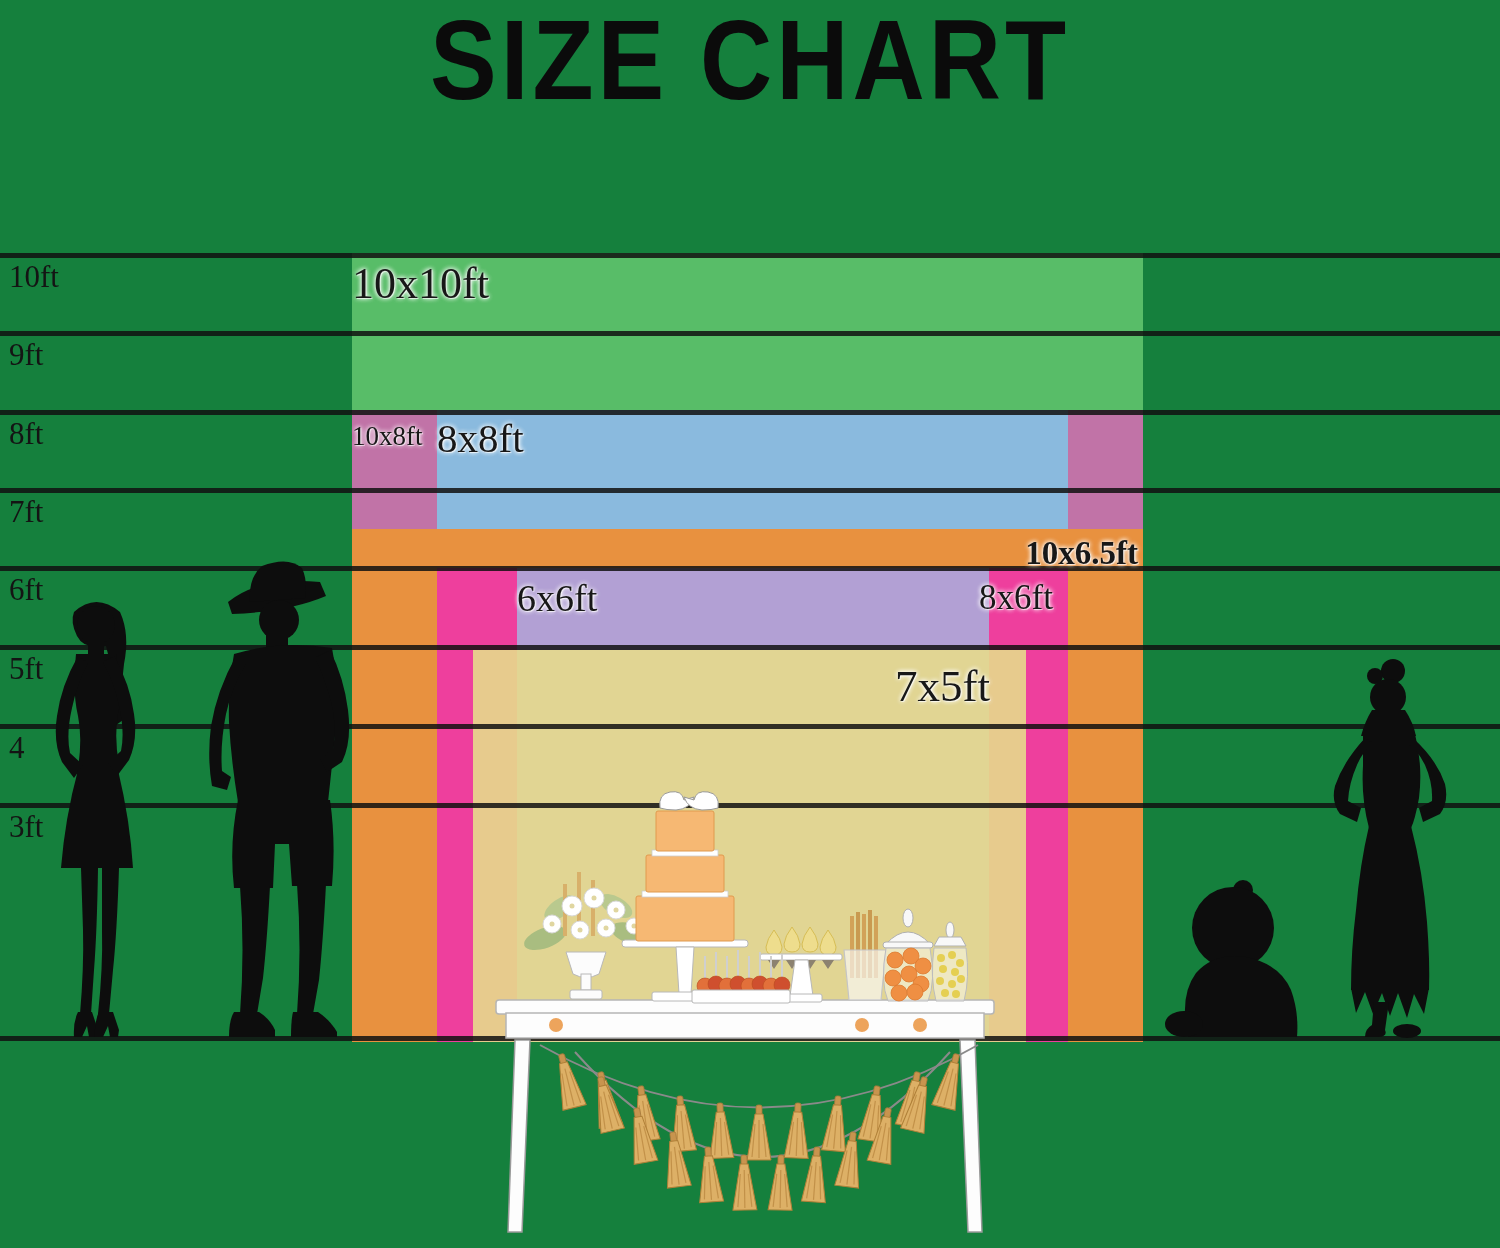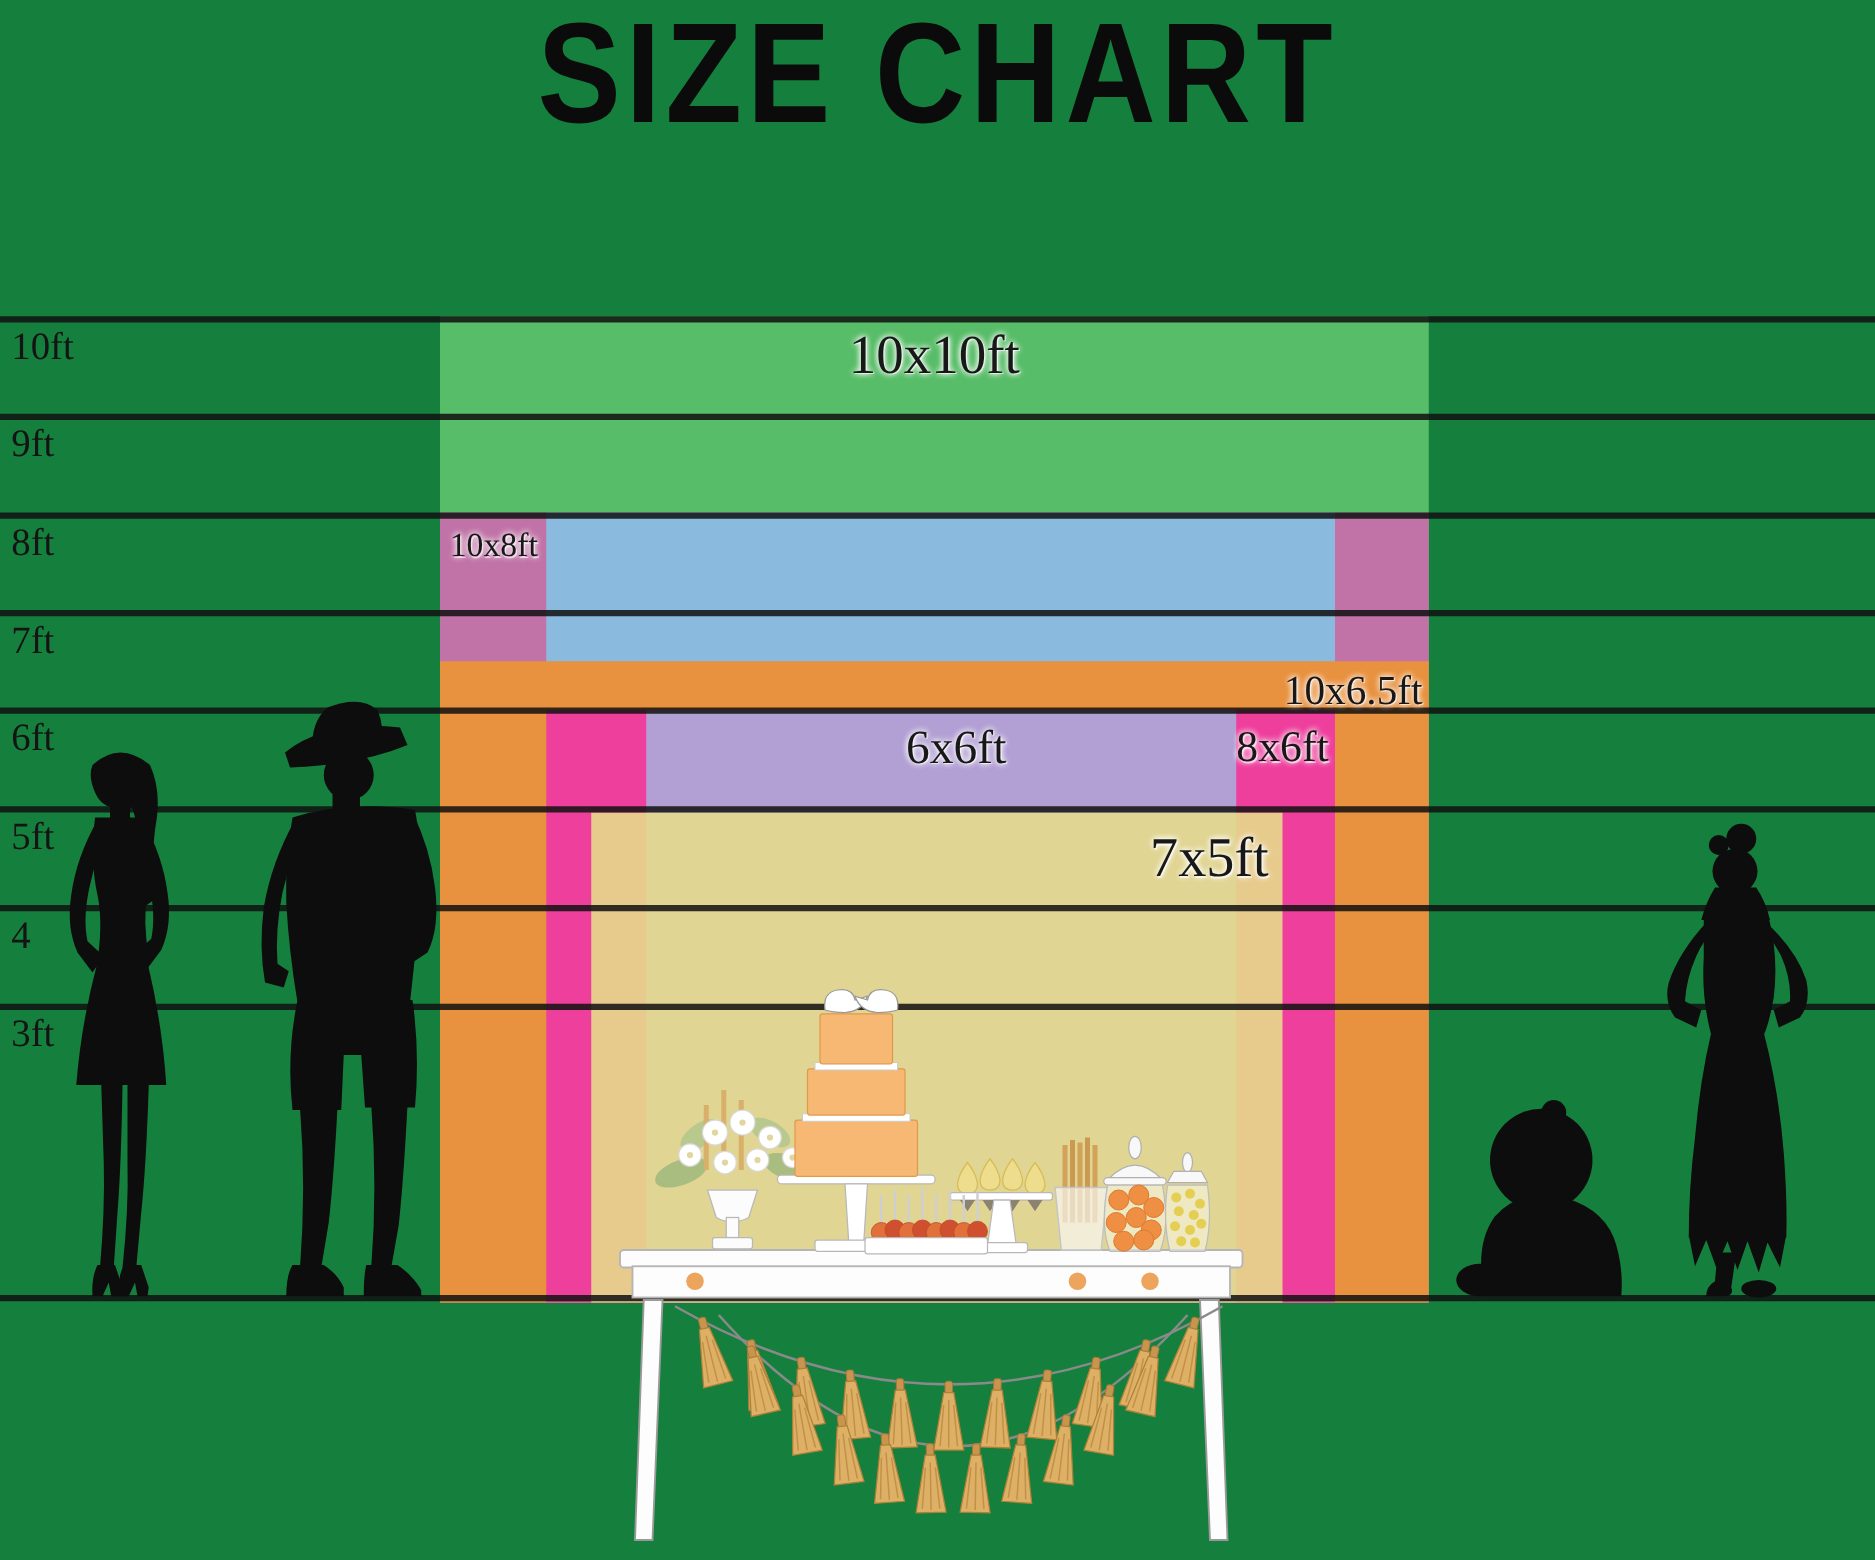--- a/index.html
+++ b/index.html
@@ -25,26 +25,26 @@
   .rect{position:absolute;}
   .r-green {left:352px;top:253px;width:791px;height:789px;z-index:1;}
   .r-mauve {left:352px;top:410px;width:791px;height:632px;z-index:2;}
   .r-blue  {left:437px;top:410px;width:631px;height:632px;z-index:3;}
   .r-orange{left:352px;top:529px;width:791px;height:513px;z-index:4;}
   .r-pink  {left:437px;top:568px;width:631px;height:474px;z-index:5;}
   .r-lav   {left:517px;top:568px;width:472px;height:474px;z-index:6;}
   .r-tan   {left:473px;top:650px;width:553px;height:392px;z-index:7;}
 
   
-  .slabel{position:absolute;z-index:9;text-align:center;color:#181818;
+  .slabel{position:absolute;z-index:9;color:#181818;
           text-shadow:0 0 5px #fff,0 0 5px #fff,1px 1px 0 rgba(255,255,255,.6);}
   .l-10x10{left:352px;top:258px;width:791px;font-size:44px;}
   .l-8x8  {left:437px;top:414px;width:631px;font-size:41px;}
   .l-10x8 {left:352px;top:421px;width:86px;font-size:27px;}
-  .l-10x65{left:852px;top:535px;width:286px;font-size:33px;text-align:right;}
+  .l-10x65{left:852px;top:535px;width:286px;font-size:33px;text-align:right;font-weight:bold;}
   .l-6x6  {left:517px;top:576px;width:496px;font-size:38px;}
   .l-8x6  {left:979px;top:578px;width:94px;font-size:35px;}
   .l-7x5  {left:895px;top:660px;width:145px;font-size:45px;}
   .l-table{left:596px;top:1002px;width:300px;font-size:36px;z-index:12;}
 
   .overlay{position:absolute;top:0;left:0;z-index:10;}
 </style>
 </head>
 <body>
 
@@ -74,20 +74,21 @@
   <div class="rect r-green" style="background: rgb(88, 189, 104);"></div>
   <div class="rect r-mauve" style="background: rgb(193, 115, 167);"></div>
   <div class="rect r-blue" style="background: rgb(138, 186, 222);"></div>
   <div class="rect r-orange" style="background: rgb(232, 145, 63);"></div>
   <div class="rect r-pink" style="background: rgb(238, 63, 157);"></div>
   <div class="rect r-lav" style="background: rgb(178, 160, 212);"></div>
   <div class="rect r-tan" style="background: rgba(230, 218, 140, 0.9);"></div>
 
   <div class="slabel l-10x10">10x10ft</div>
   <div class="slabel l-10x8">10x8ft</div>
+  <div class="slabel l-8x8">8x8ft</div>
   <div class="slabel l-10x65">10x6.5ft</div>
   <div class="slabel l-6x6">6x6ft</div>
   <div class="slabel l-8x6">8x6ft</div>
   <div class="slabel l-7x5">7x5ft</div>
 
 
   <svg class="overlay" width="1500" height="1248" viewBox="0 0 1500 1248" xmlns="http://www.w3.org/2000/svg" xmlns:xlink="http://www.w3.org/1999/xlink">
     <defs>
       <g id="tassel">
         <rect x="-3" y="-3" width="6" height="10" rx="2" fill="#c8944e" stroke="#a5793a" stroke-width="0.8"></rect>

